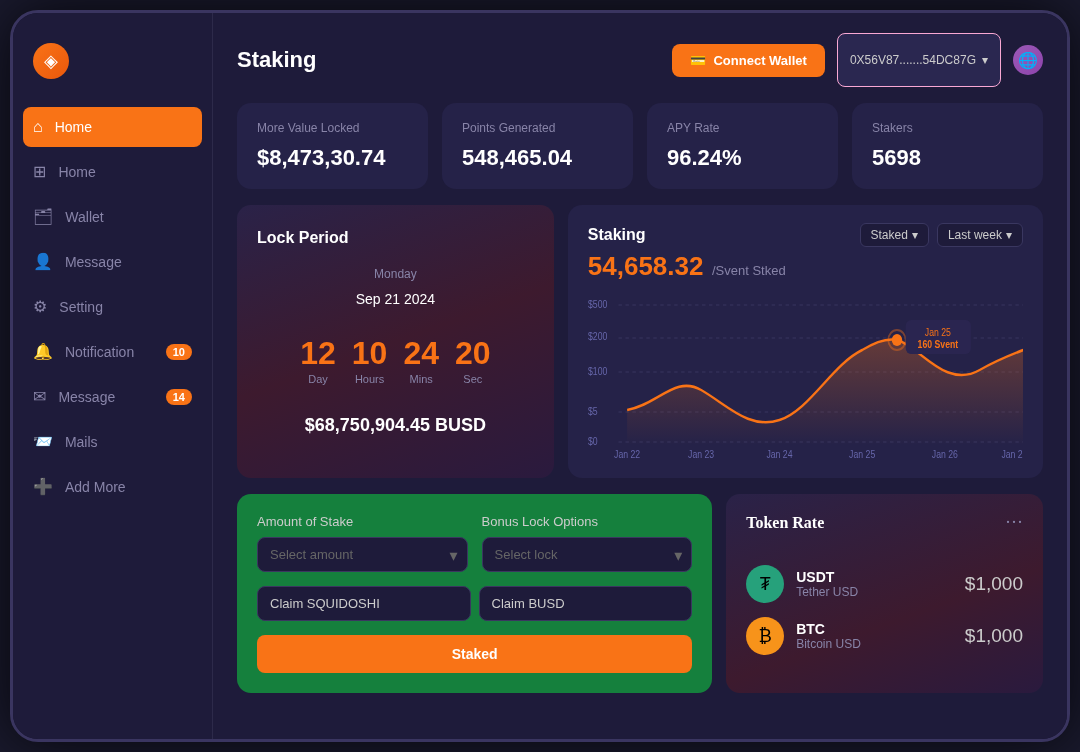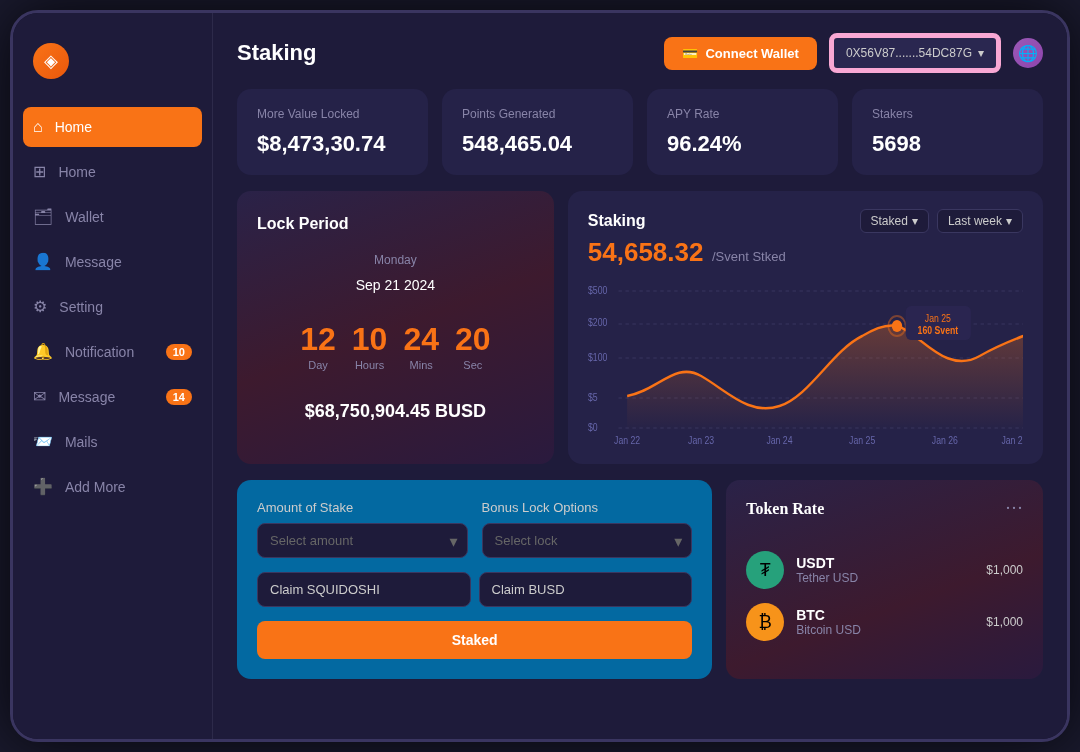--- a/index.html
+++ b/index.html
@@ -112,23 +112,23 @@
       padding: 9px 18px;
       font-size: 13px;
       font-weight: 600;
       cursor: pointer;
       display: flex;
       align-items: center;
       gap: 7px;
     }
     .wallet-address {
       background: #2a2750;
-      border: 5px solid #f9a8d4;
+      border: 1px solid #f9a8d4;
       border-radius: 8px;
-      padding: 8px 12px;
+      padding: 19px 12px;
       color: #ccc;
       font-size: 12px;
       display: flex;
       align-items: center;
       gap: 6px;
       cursor: pointer;
     }
     .avatar-circle {
       width: 30px;
       height: 30px;
@@ -271,21 +271,21 @@
       margin-top: 8px;
       position: relative;
     }
     
     .bottom-row {
       display: grid;
       grid-template-columns: 1.5fr 1fr;
       gap: 14px;
     }
     .stake-card {
-      background: #0369a1;
+      background: #15803d;
       border-radius: 14px;
       padding: 20px;
     }
     .stake-form-row {
       display: grid;
       grid-template-columns: 1fr 1fr;
       gap: 14px;
       margin-bottom: 14px;
     }
     .form-group label {
@@ -393,21 +393,21 @@
       font-size: 14px;
       font-weight: 600;
     }
     .token-info-full {
       color: #8884a8;
       font-size: 12px;
     }
     .token-price {
       margin-left: auto;
       color: #ccc;
-      font-size: 12px;
+      font-size: 19px;
       text-align: right;
     }
   </style>
 </head>
 <body>
 
 <div class="device-frame">
 
   <aside class="sidebar">
     <div class="sidebar-logo">

